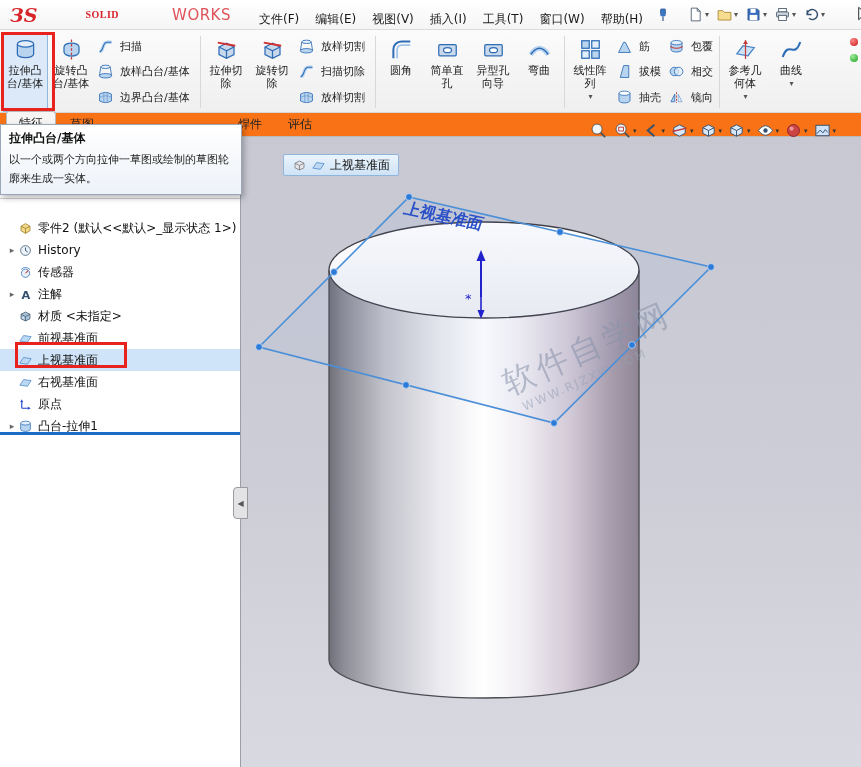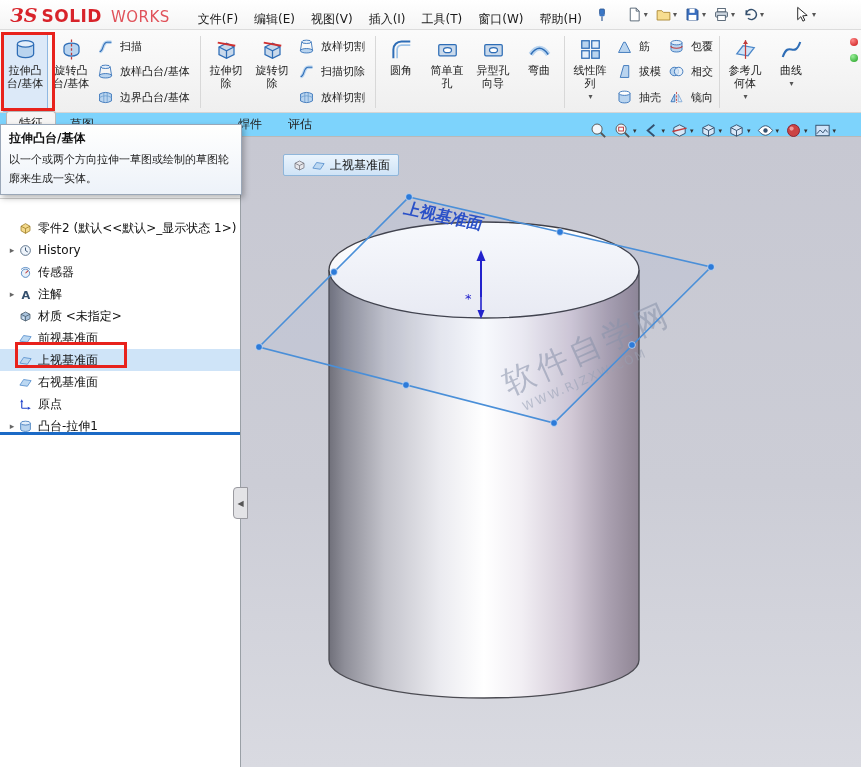--- a/index.html
+++ b/index.html
@@ -2,23 +2,23 @@
 <html><head>
 <meta charset="utf-8">
 <style>
   html,body{margin:0;padding:0;background:#888;}
   .app{position:relative;width:861px;height:767px;background:#fff;overflow:hidden;
        font-family:"DejaVu Sans","Liberation Sans",sans-serif;-webkit-font-smoothing:antialiased;}
   
   .menubar{position:absolute;left:0;top:0;width:861px;height:30px;box-sizing:border-box;
            background:linear-gradient(#ffffff,#f5f5f5);border-bottom:1px solid #dcdcdc;
            display:flex;align-items:center;}
-  .logo{display:flex;align-items:flex-end;padding:0 10px 0 10px;color:#d8232a;white-space:nowrap;}
+  .logo{display:flex;align-items:center;padding:0 10px 0 10px;color:#d8232a;white-space:nowrap;gap:44px;}
   .logo-mark{font-family:"DejaVu Serif","Liberation Serif",serif;font-style:italic;font-weight:bold;font-size:19px;margin-right:4px;}
-  .logo-solid{font-weight:bold;font-size:17px;letter-spacing:.5px;}
+  .logo-solid{font-weight:bold;font-size:10px;letter-spacing:.5px;font-family:Liberation Serif, serif;}
   .logo-works{font-weight:normal;font-size:15px;letter-spacing:.5px;color:#e0525a;margin-left:9px;}
   .menus{display:flex;margin-left:10px;}
   .menu{font-size:12px;color:#1a1a1a;padding:0 8px;height:21px;line-height:30px;cursor:default;white-space:nowrap;}
   .pinbtn{margin-left:4px;display:flex;align-items:center;}
   .qbar{display:flex;align-items:center;margin-left:14px;gap:3px;}
   .qbtn{display:flex;align-items:center;padding:2px 2px;}
   .qbtn svg{width:17px;height:17px;}
   .dda{font-size:8px;color:#555;margin-left:1px;}
   .cursorgrp{display:flex;align-items:center;margin-left:26px;}
   .cursorgrp svg{width:19px;height:19px;}
@@ -36,21 +36,21 @@
   .rrow svg{width:17px;height:17px;flex:none;}
   .w-boss{width:104px;} .w-cut{width:78px;} .w-sm{width:52px;}
   .rsep{width:1px;background:#d8d8d8;margin:4px 2px;}
   .disabled{filter:grayscale(1);opacity:.45;}
   .ribbon-dots{position:absolute;right:3px;top:38px;display:flex;flex-direction:column;gap:8px;z-index:3;}
   .dot{width:8px;height:8px;border-radius:50%;}
   .dot.red{background:radial-gradient(circle at 35% 30%,#f88,#c81414);}
   .dot.green{background:radial-gradient(circle at 35% 30%,#9e9,#1f9e1f);}
   
   .tabrow{position:absolute;left:0;top:113px;width:861px;height:24px;box-sizing:border-box;
-          background:#7dd3fc;border-bottom:1px solid #b9b9b9;display:flex;align-items:flex-end;padding-left:6px;}
+          background:#f97316;border-bottom:1px solid #b9b9b9;display:flex;align-items:flex-end;padding-left:6px;}
   .tab{font-size:12px;color:#222;padding:3px 12px;margin-right:2px;white-space:nowrap;}
   .tab.active{background:#f6f5f4;border:1px solid #b9b9b9;border-bottom:1px solid #f6f5f4;border-radius:3px 3px 0 0;}
   .tab.push{margin-left:118px;}
   
   .tree{position:absolute;left:0;top:137px;width:241px;height:630px;background:#fff;
         border-right:1px solid #9aa0a6;box-sizing:border-box;}
   .filterbar{position:absolute;left:0;top:40px;width:240px;height:22px;box-sizing:border-box;
              border-bottom:1px solid #d0d0d0;display:flex;align-items:center;padding:0 5px;gap:5px;}
   .filterbar svg{width:14px;height:14px;}
   .filter-chev{margin-left:auto;font-size:10px;color:#777;}

